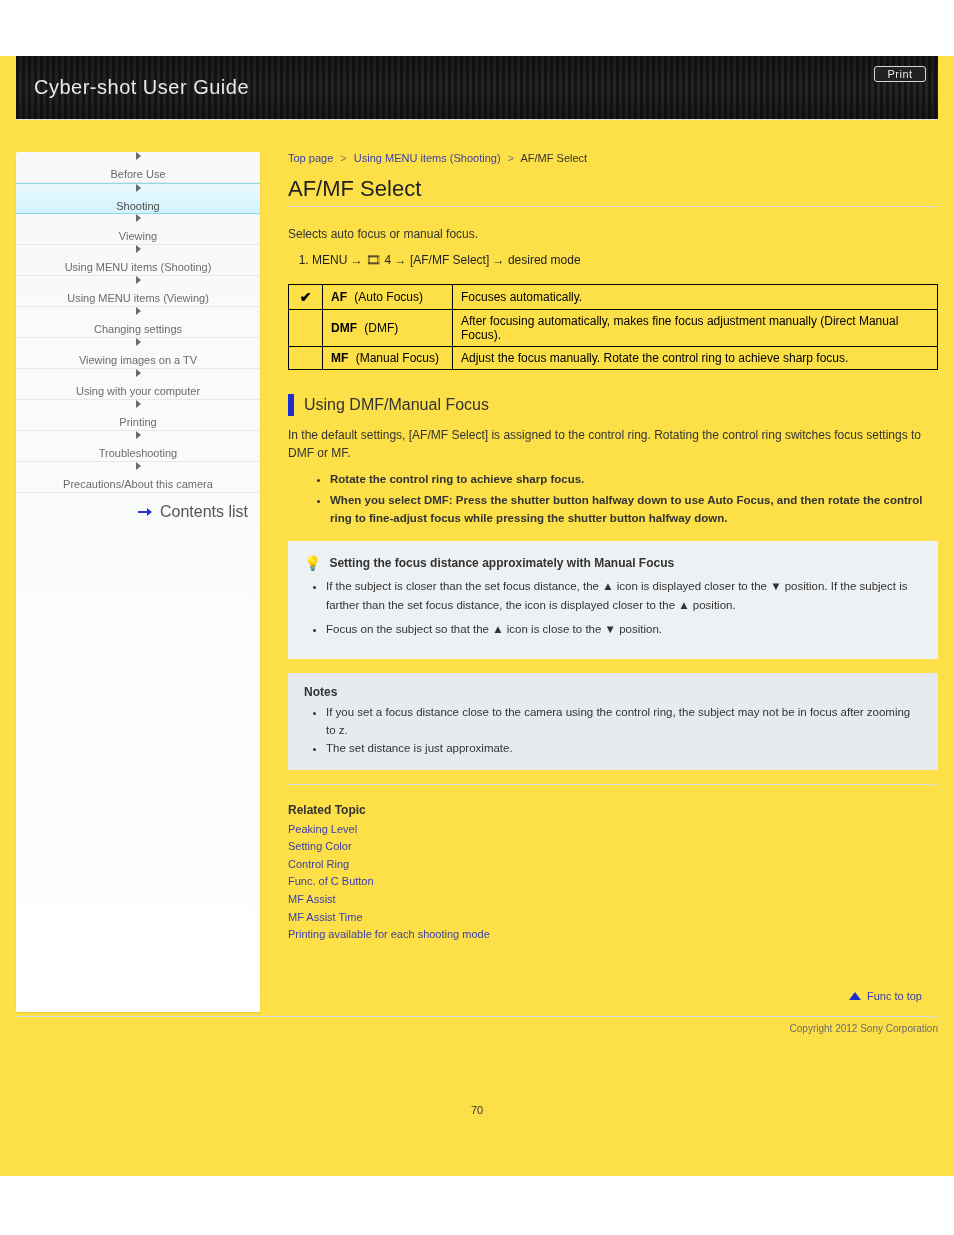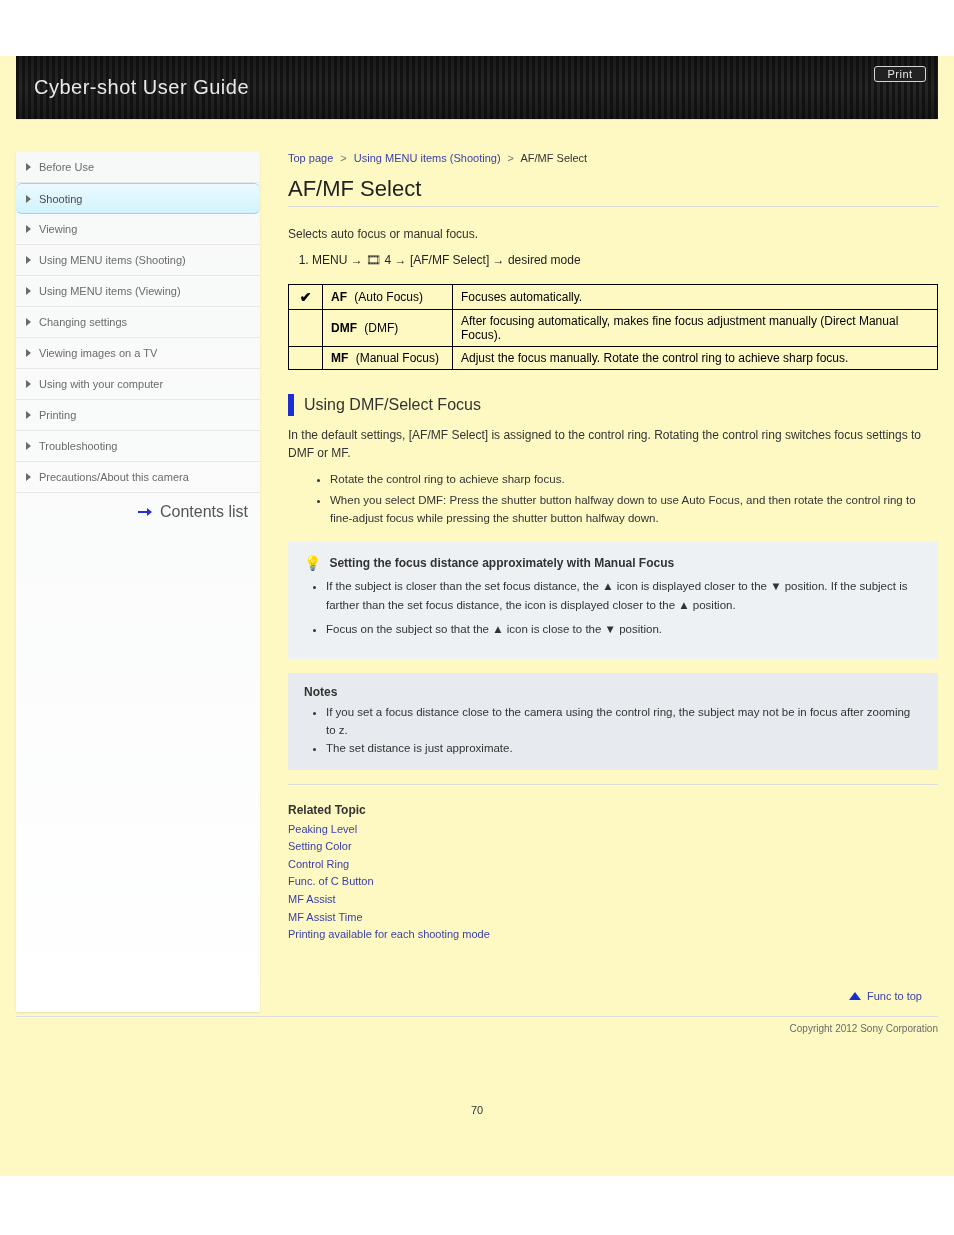--- a/index.html
+++ b/index.html
@@ -1,17 +1,17 @@
 <!DOCTYPE html>
 <html><head>
 <meta charset="utf-8">
 <style>
   * { box-sizing: border-box; margin: 0; padding: 0; }
   html, body { background: #fff; color: #000; font-family: Arial, Helvetica, sans-serif; font-size: 12px; }
-  .page { width: 954px; margin: 0 auto; background: #fef9c3; padding-bottom: 60px; }
+  .page { width: 954px; margin: 0 auto; background: #fde047; padding-bottom: 60px; }
 
   
   .banner {
     margin: 56px 16px 0 16px;
     height: 64px;
     border-bottom: 1px solid #e4e4e4;
     background:
       linear-gradient(to bottom,
         rgba(0,0,0,0.55) 0%, rgba(0,0,0,0.35) 50%, rgba(0,0,0,0.55) 100%),
       repeating-linear-gradient(90deg,
@@ -51,34 +51,34 @@
   .sidebar-item {
     display: flex;
     align-items: center;
     height: 31px;
     padding: 0 10px;
     border-bottom: 1px solid #e8e8e8;
     font-size: 11px;
     color: #6b6b6b;
     cursor: pointer;
     gap: 8px;
+    flex-direction: column;
   }
   .sidebar-item:last-child { border-bottom: none; }
   .sidebar-item .tri {
     width: 0; height: 0;
     border-top: 4px solid transparent;
     border-bottom: 4px solid transparent;
     border-left: 5px solid #6a6a6a;
   }
   .sidebar-item.active {
     background: linear-gradient(to bottom, #eaf9ff 0%, #d3f3fd 100%);
     border-top: 1px solid #8fd8ef;
     border-bottom: 1px solid #8fd8ef;
     color: #4a4a4a;
-    border-radius: 6px;
   }
   .toc-footer {
     padding: 10px 12px 14px 12px;
     font-size: 16px;
     color: #555;
     display: flex;
     gap: 8px;
     align-items: center;
     justify-content: flex-end;
   }
@@ -133,21 +133,21 @@
   .opt-icon-label { font-weight: bold; font-family: Arial, sans-serif; margin-right: 4px; }
 
   
   .sub-h {
     display: flex; align-items: center; gap: 10px;
     font-size: 16px; color: #333; margin: 22px 0 10px 0;
     font-weight: normal;
   }
   .sub-h .bar { width: 6px; height: 22px; background: #1b2ecf; display: inline-block; }
 
-  ul.small { list-style: disc; margin: 6px 0 6px 42px; font-size: 11.5px; color: #333; line-height: 1.6; }
+  ul.small { list-style: disc; margin: 6px 0 6px 42px; font-size: 11.5px; color: #333; line-height: 1.6; font-weight: bold; }
   ul.small li { margin-bottom: 2px; }
 
   
   .hint {
     background: #eef1f4;
     padding: 14px 16px 14px 16px;
     margin: 14px 0;
   }
   .hint .hint-title { display: flex; align-items: center; gap: 8px; font-size: 12px; font-weight: bold; margin-bottom: 6px; color: #333; }
   .hint .hint-title .bulb { font-size: 14px; }
@@ -281,21 +281,21 @@
         <tr>
           <td class="check"></td>
           <td class="icon-cell"><span class="opt-icon-label">MF</span> <span>(Manual Focus)</span></td>
           <td>Adjust the focus manually. Rotate the control ring to achieve sharp focus.</td>
         </tr>
       </tbody>
         </table>
 
       <div class="sub-h">
         <span class="bar"></span>
-        <span>Using DMF/Select Focus</span>
+        <span>Using DMF/Manual Focus</span>
       </div>
       <p class="body-text">In the default settings, [AF/MF Select] is assigned to the control ring. Rotating the control ring switches focus settings to DMF or MF.</p>
       <ul class="small">
         <li>Rotate the control ring to achieve sharp focus.</li>
         <li>When you select DMF: Press the shutter button halfway down to use Auto Focus, and then rotate the control ring to fine-adjust focus while pressing the shutter button halfway down.</li>
       </ul>
 
       <div class="hint">
         <div class="hint-title">
           <span class="bulb">💡</span>

